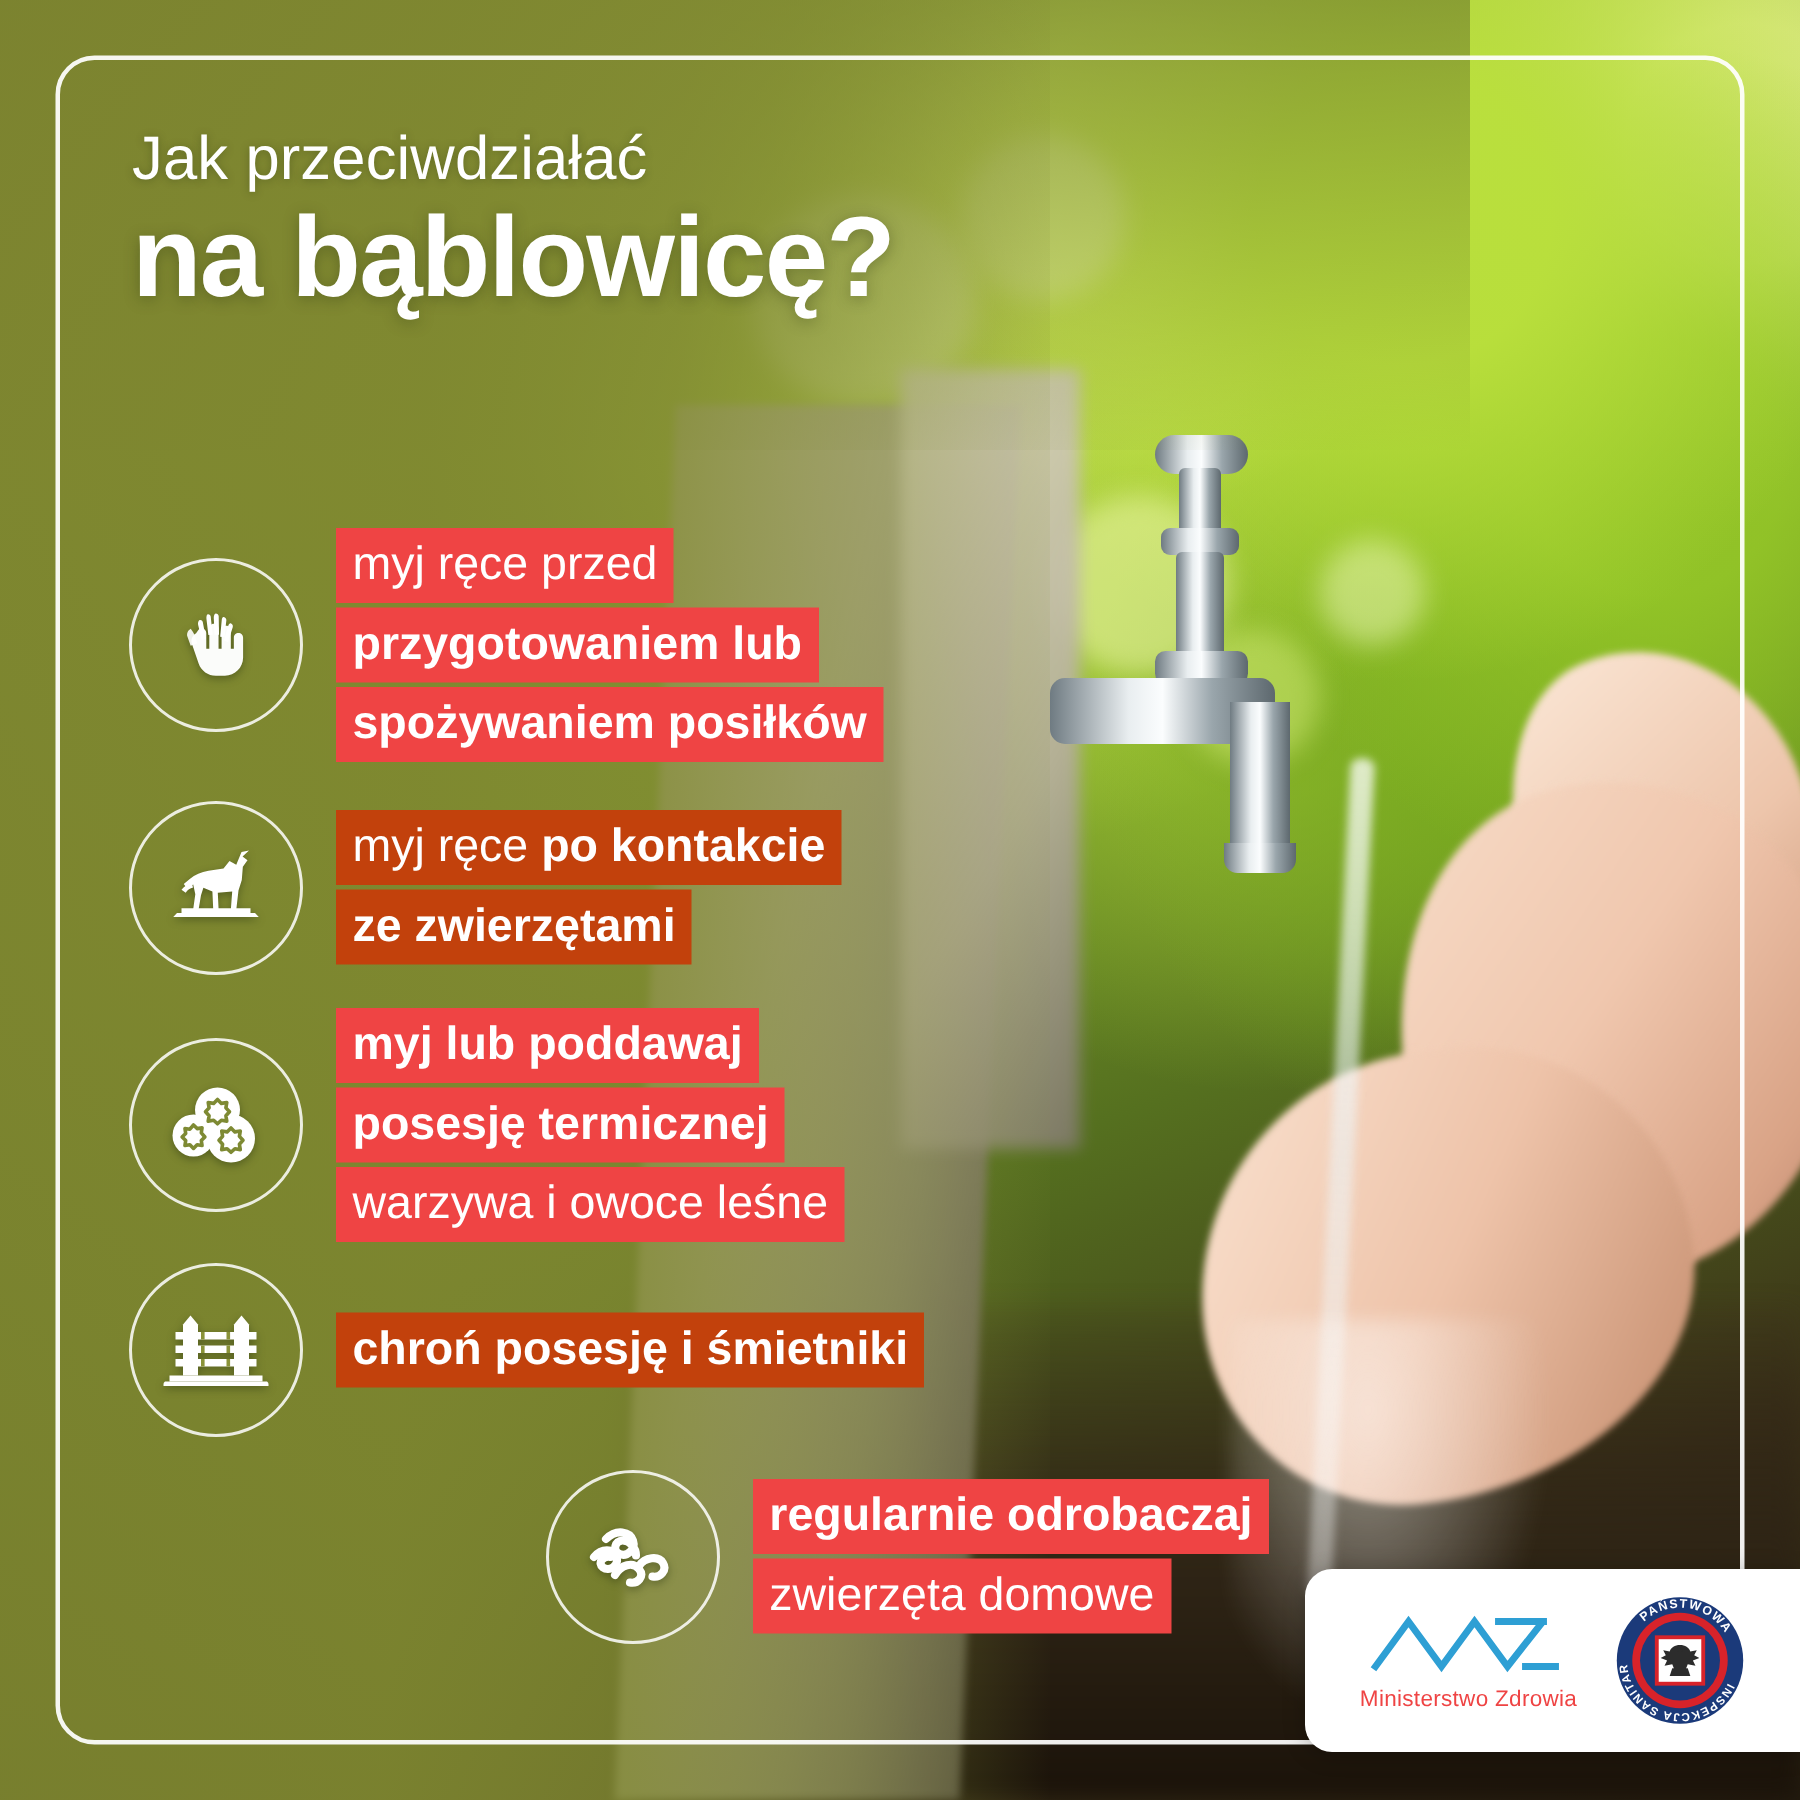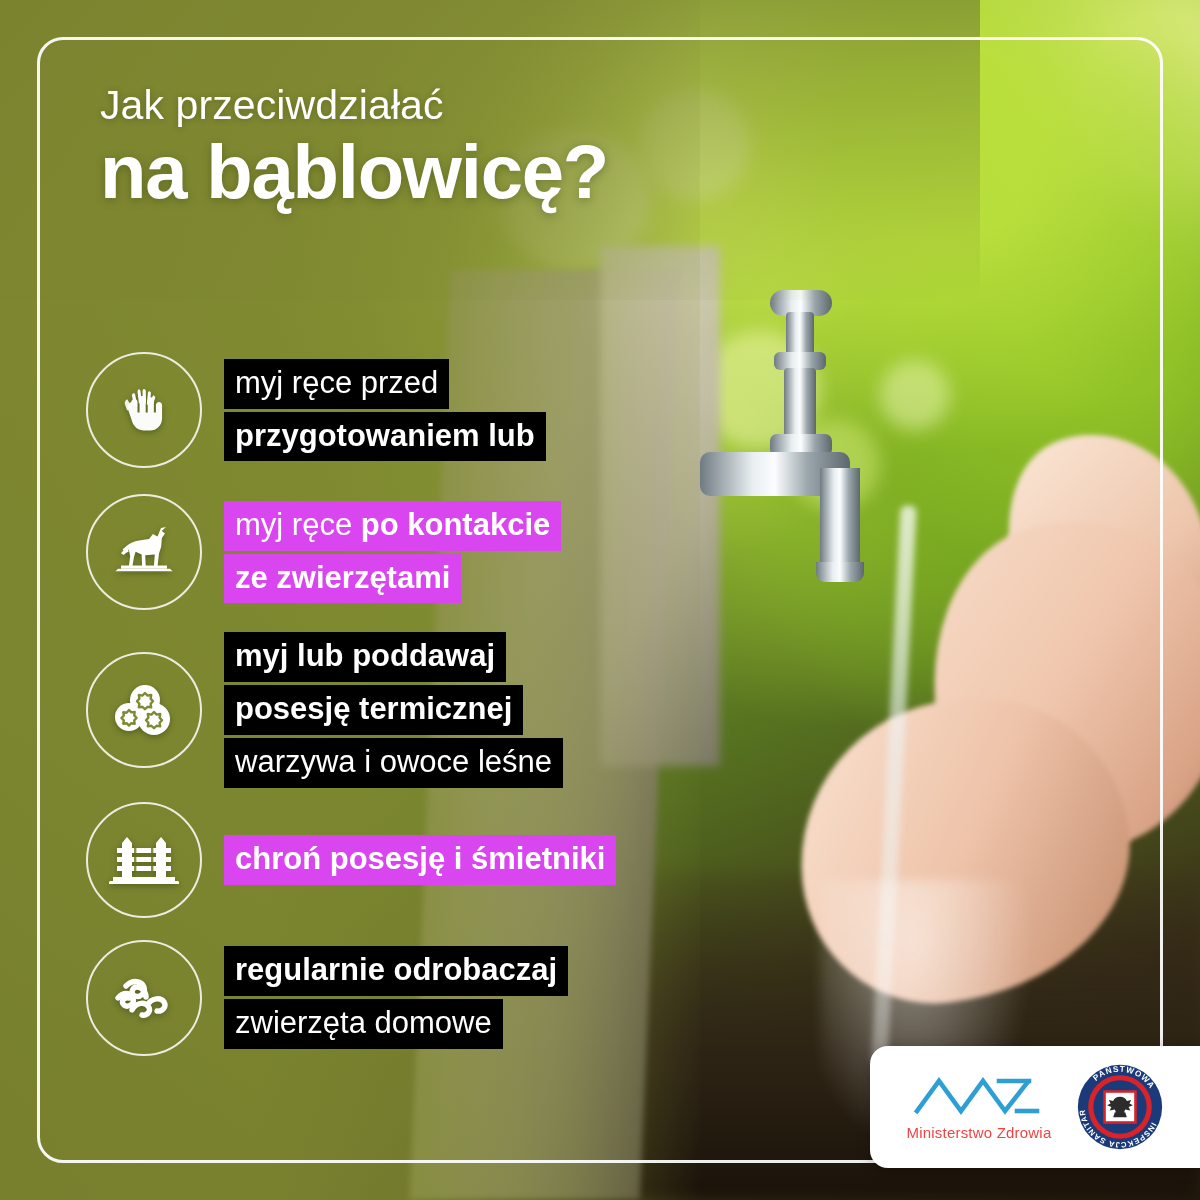--- a/index.html
+++ b/index.html
@@ -85,21 +85,21 @@
   }
 
   
   .frame{
     position:absolute;left:37px;top:37px;right:37px;bottom:37px;
     border:3px solid rgba(255,255,255,.93);
     border-radius:26px;pointer-events:none;
   }
 
   
-  .headline{position:absolute;left:100px;top:78px;width:800px;color:#fff;}
+  .headline{position:absolute;left:88px;top:78px;width:800px;color:#fff;}
   .hl-line{
     font-size:41px;line-height:1.32;font-weight:400;letter-spacing:.1px;
     text-shadow:0 1px 6px rgba(40,50,15,.35);
   }
   .hl-strong{
     margin-top:1px;font-size:76px;line-height:1.02;font-weight:700;
     letter-spacing:-1.2px;text-shadow:0 2px 10px rgba(40,50,15,.35);
   }
 
   .tips{position:absolute;left:86px;top:352px;width:760px;}
@@ -111,29 +111,29 @@
     margin-right:22px;
   }
   .tip-icon svg{display:block;filter:drop-shadow(0 2px 3px rgba(40,50,15,.45));}
   .tip-lines{display:flex;flex-direction:column;align-items:flex-start;gap:3px;}
   .tline{
     color:#fff;font-size:31px;line-height:1.29;
     padding:4px 11px 6px 11px;white-space:nowrap;
   }
   .tline.bold{font-weight:700;}
   .tline.reg{font-weight:400;}
-  .blue{background:#000000;}
-  .red{background:#d946ef;}
+  .blue{background:#ef4444;}
+  .red{background:#c2410c;}
 
   
   .tip1{margin-bottom:26px;}
   .tip2{margin-bottom:22px;}
   .tip3{margin-bottom:14px;text-align:right;}
   .tip4{margin-bottom:22px;}
-  .tip5{margin-bottom:0;}
+  .tip5{margin-bottom:0;justify-content:flex-end;}
 
   
   .logo-plate{
     position:absolute;right:0;bottom:32px;width:330px;height:122px;
     background:#fff;border-radius:18px 0 0 18px;
     display:flex;align-items:center;justify-content:center;gap:26px;
     box-shadow:0 2px 14px rgba(0,0,0,.25);
   }
   .mz{display:flex;flex-direction:column;align-items:center;gap:5px;}
   .mz-word{font-size:15px;color:#ef4444;letter-spacing:.2px;white-space:nowrap;}
@@ -197,20 +197,21 @@
             <path d="M36.9 14.4c1 .2 1.7 1.1 1.6 2.1l-1.2 10.7-2.7-.4 1-10.4c.1-1 .5-2.2 1.3-2z"></path>
             <path d="M41.5 18.5c.9.4 1.3 1.4 1 2.3l-3 9.4-2.5-1 2.7-9.3c.3-1 1-1.7 1.8-1.4z"></path>
             <path d="M19.6 24.7c-2.5 1.2-3.6 4.1-2.7 6.7l4.2 12.2c1.6 4.6 5.9 7.7 10.8 7.7h5.7c6.3 0 11.4-5.1 11.4-11.4V27.4c0-1.6-1.3-2.9-2.9-2.9-1.6 0-2.9 1.3-2.9 2.9v6.9h-1.9V22.8c0-1.6-1.3-2.9-2.9-2.9s-2.9 1.3-2.9 2.9v11.5h-1.9V21.5c0-1.6-1.3-2.9-2.9-2.9s-2.9 1.3-2.9 2.9v12.8h-1.9V24.5c0-1.6-1.3-2.8-2.9-2.8-1 0-1.9.5-2.4 1.3l-1.1 1.7z" opacity=".98"></path>
             <path d="M16.2 21.8c-1.9.9-2.8 3.1-2.1 5.1l2 5.6 4.2-1.6-2-5.6c-.5-1.5-1.6-2.4-2.1-3.5z" opacity=".9"></path>
           </g>
         </svg>
       </div>
       <div class="tip-lines">
         <div class="tline reg blue">myj ręce przed</div>
         <div class="tline bold blue">przygotowaniem lub</div>
+        <div class="tline bold blue">spożywaniem posiłków</div>
       </div>
     </div>
 
     <div class="tip tip2">
       <div class="tip-icon">
         <svg width="70" height="64" viewBox="0 0 70 64" aria-hidden="true">
           <g fill="#ffffff">
             <path d="M52 8l-3.5 8.5-4.5-2.5L40 19l-10 1.5c-5 .8-9 2.5-12.5 5.5l-4 3.4 2.3 3 4-2.8 1.4 6.6-1.6 11.3h3.6l1.8-10.6 1.6-5.1 6 2.6.6 13.1h3.6l-.6-12.3 9.6-.8-1 13.1h3.6l1.6-13.9 2.2-6.9.7-8.8 3.1-4.4-3.3-2.5L57 7l-5 1z"></path>
             <path d="M18.8 28.6c-2.6.6-5.2 2.2-6.8 4.6l2.8 1.9c1.2-1.8 3-2.9 4.9-3.4l-.9-3.1z"></path>
             <path d="M12 45.5h46v3.2H12z"></path>

